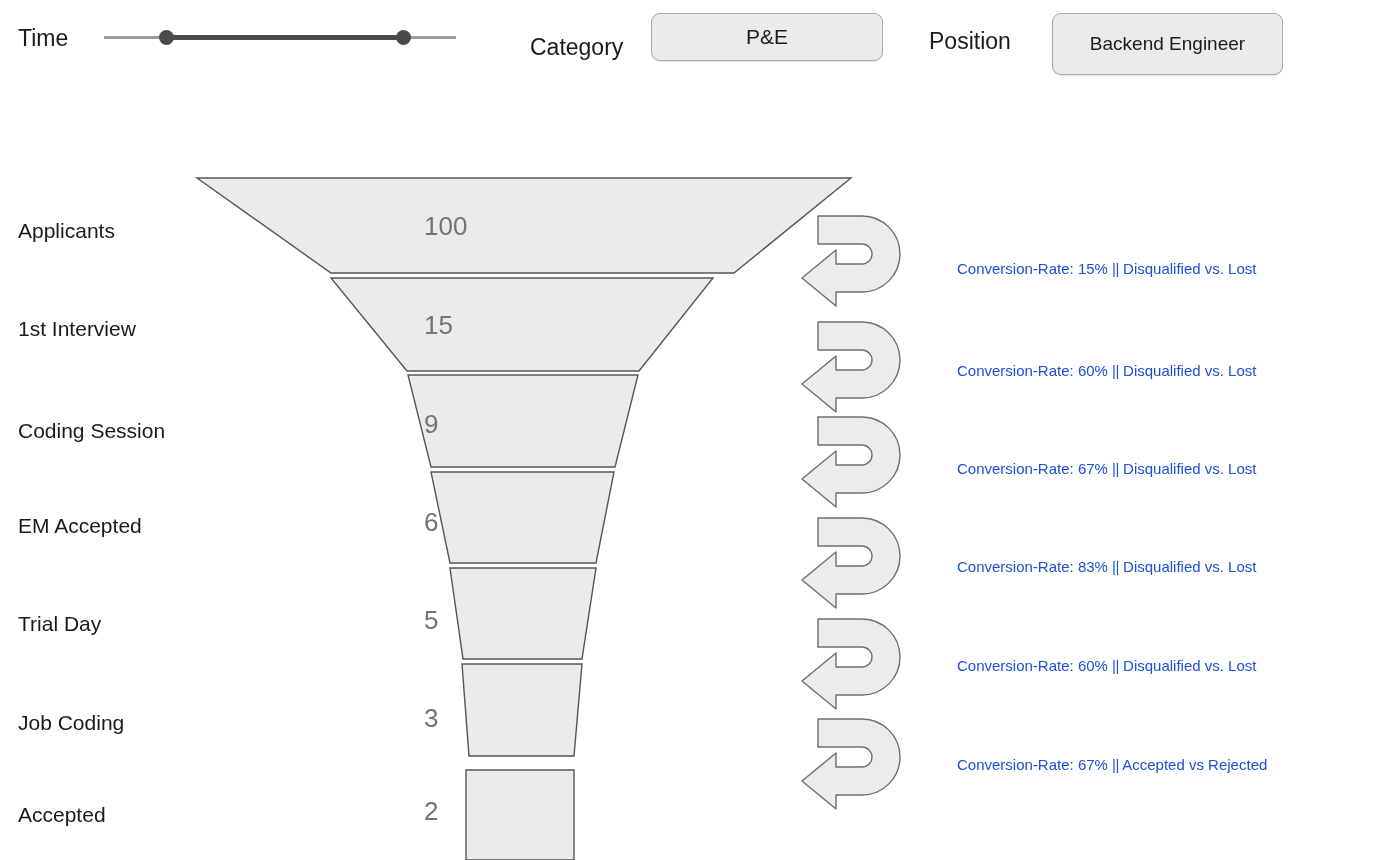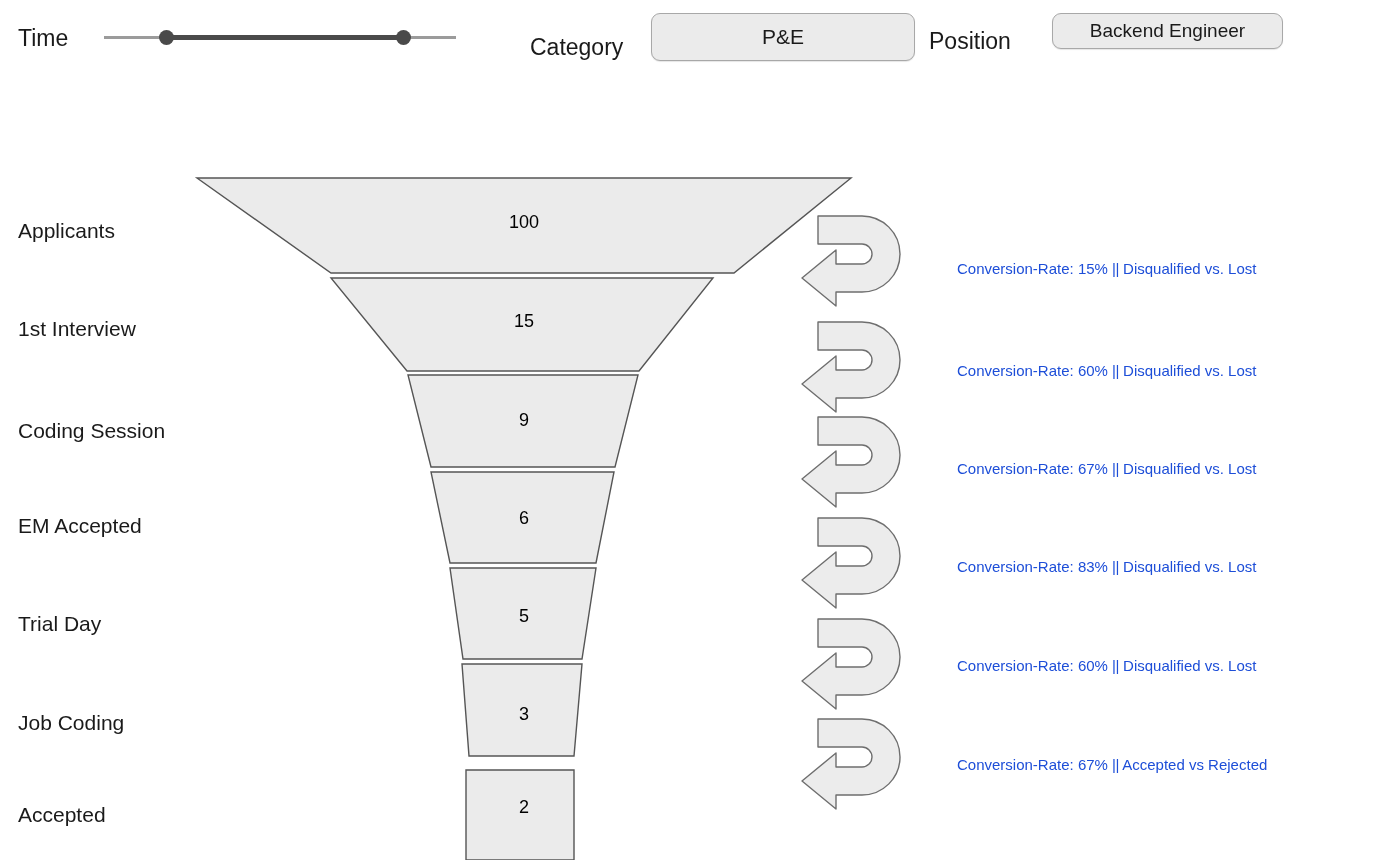--- a/index.html
+++ b/index.html
@@ -83,28 +83,28 @@
     justify-content: center;
     font-size: 21px;
     color: #1a1a1a;
     box-shadow: 0 1px 1px rgba(0,0,0,0.10);
     white-space: nowrap;
     cursor: pointer;
   }
   #category-select {
     left: 651px;
     top: 13px;
-    width: 264px;
+    width: 232px;
     height: 48px;
   }
   #position-select {
     left: 1052px;
     top: 13px;
     width: 231px;
-    height: 36px;
+    height: 62px;
     font-size: 19px;
   }
 
   
   #funnel-chart {
     position: absolute;
     left: 0;
     top: 78px;
     width: 1132px;
     height: 782px;
@@ -117,23 +117,23 @@
   .stage-label {
     position: absolute;
     left: 18px;
     font-size: 21px;
     color: #1a1a1a;
     white-space: nowrap;
     line-height: 1;
   }
   .stage-value {
     position: absolute;
-    font-size: 18px;
-    color: #000000;
-    text-align: center;
+    font-size: 26px;
+    color: #737373;
+    text-align: left;
     line-height: 1;
     white-space: nowrap;
   }
   .conv-note {
     position: absolute;
     left: 957px;
     font-size: 15px;
     color: #1d4ed8;
     white-space: nowrap;
     line-height: 1;

